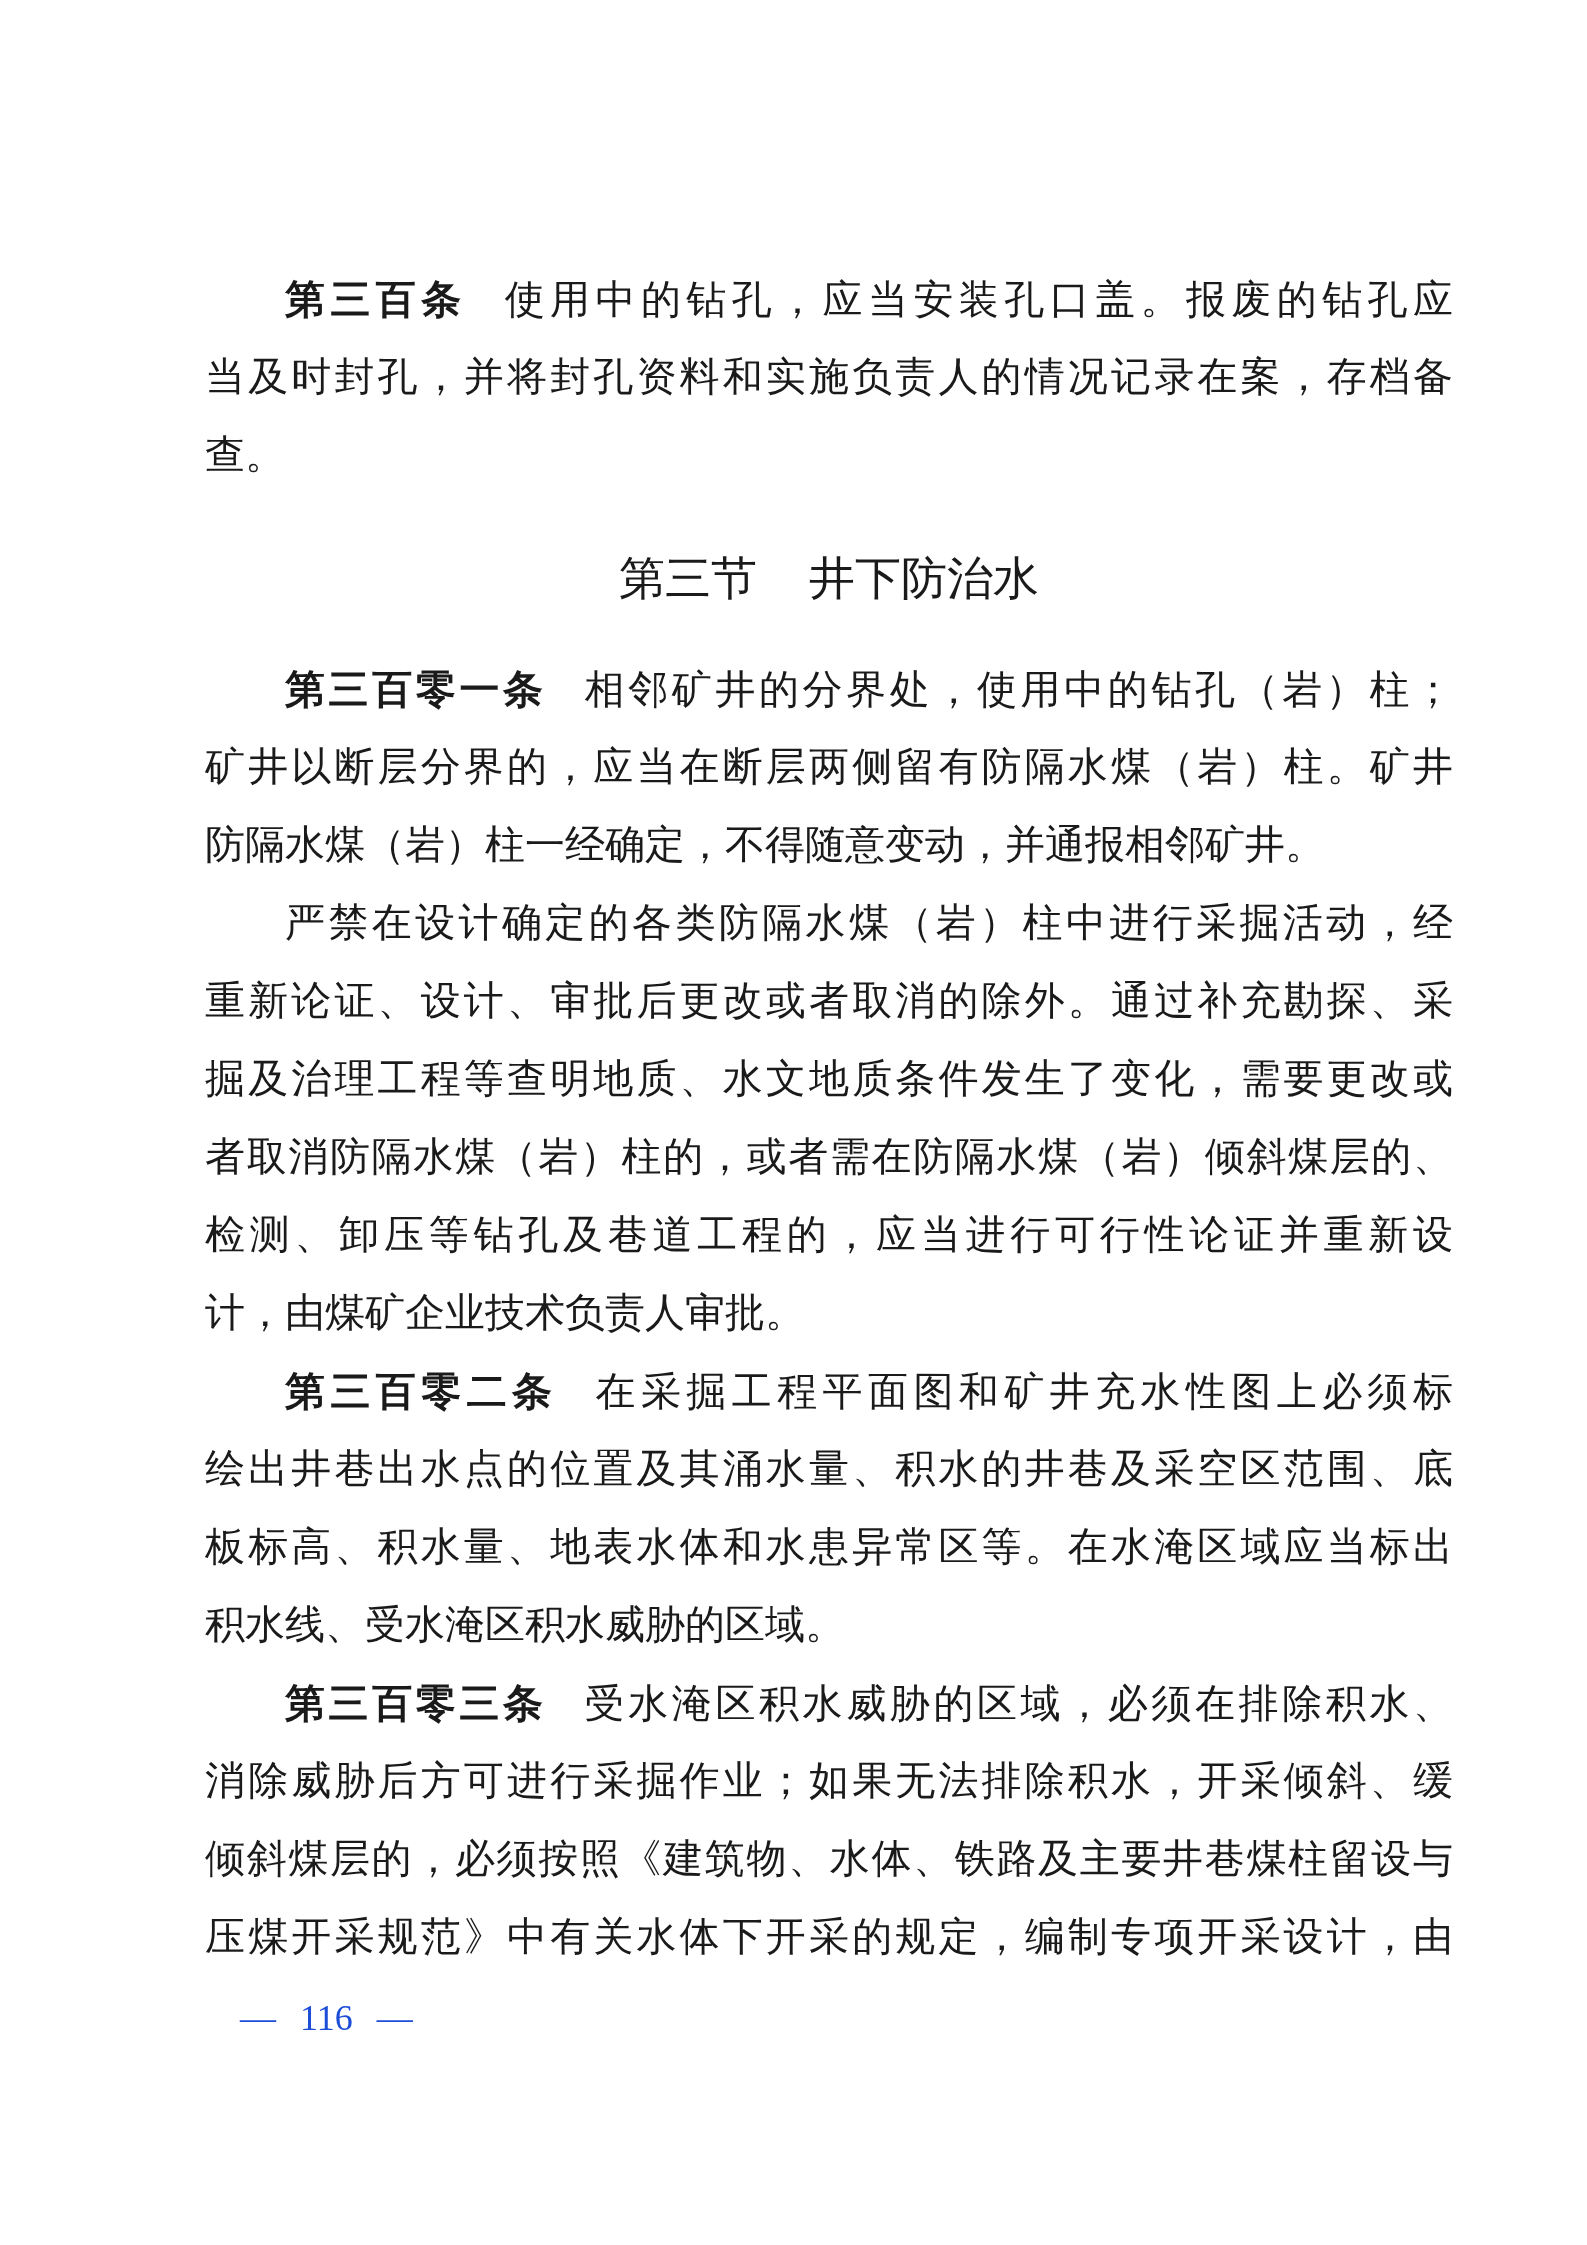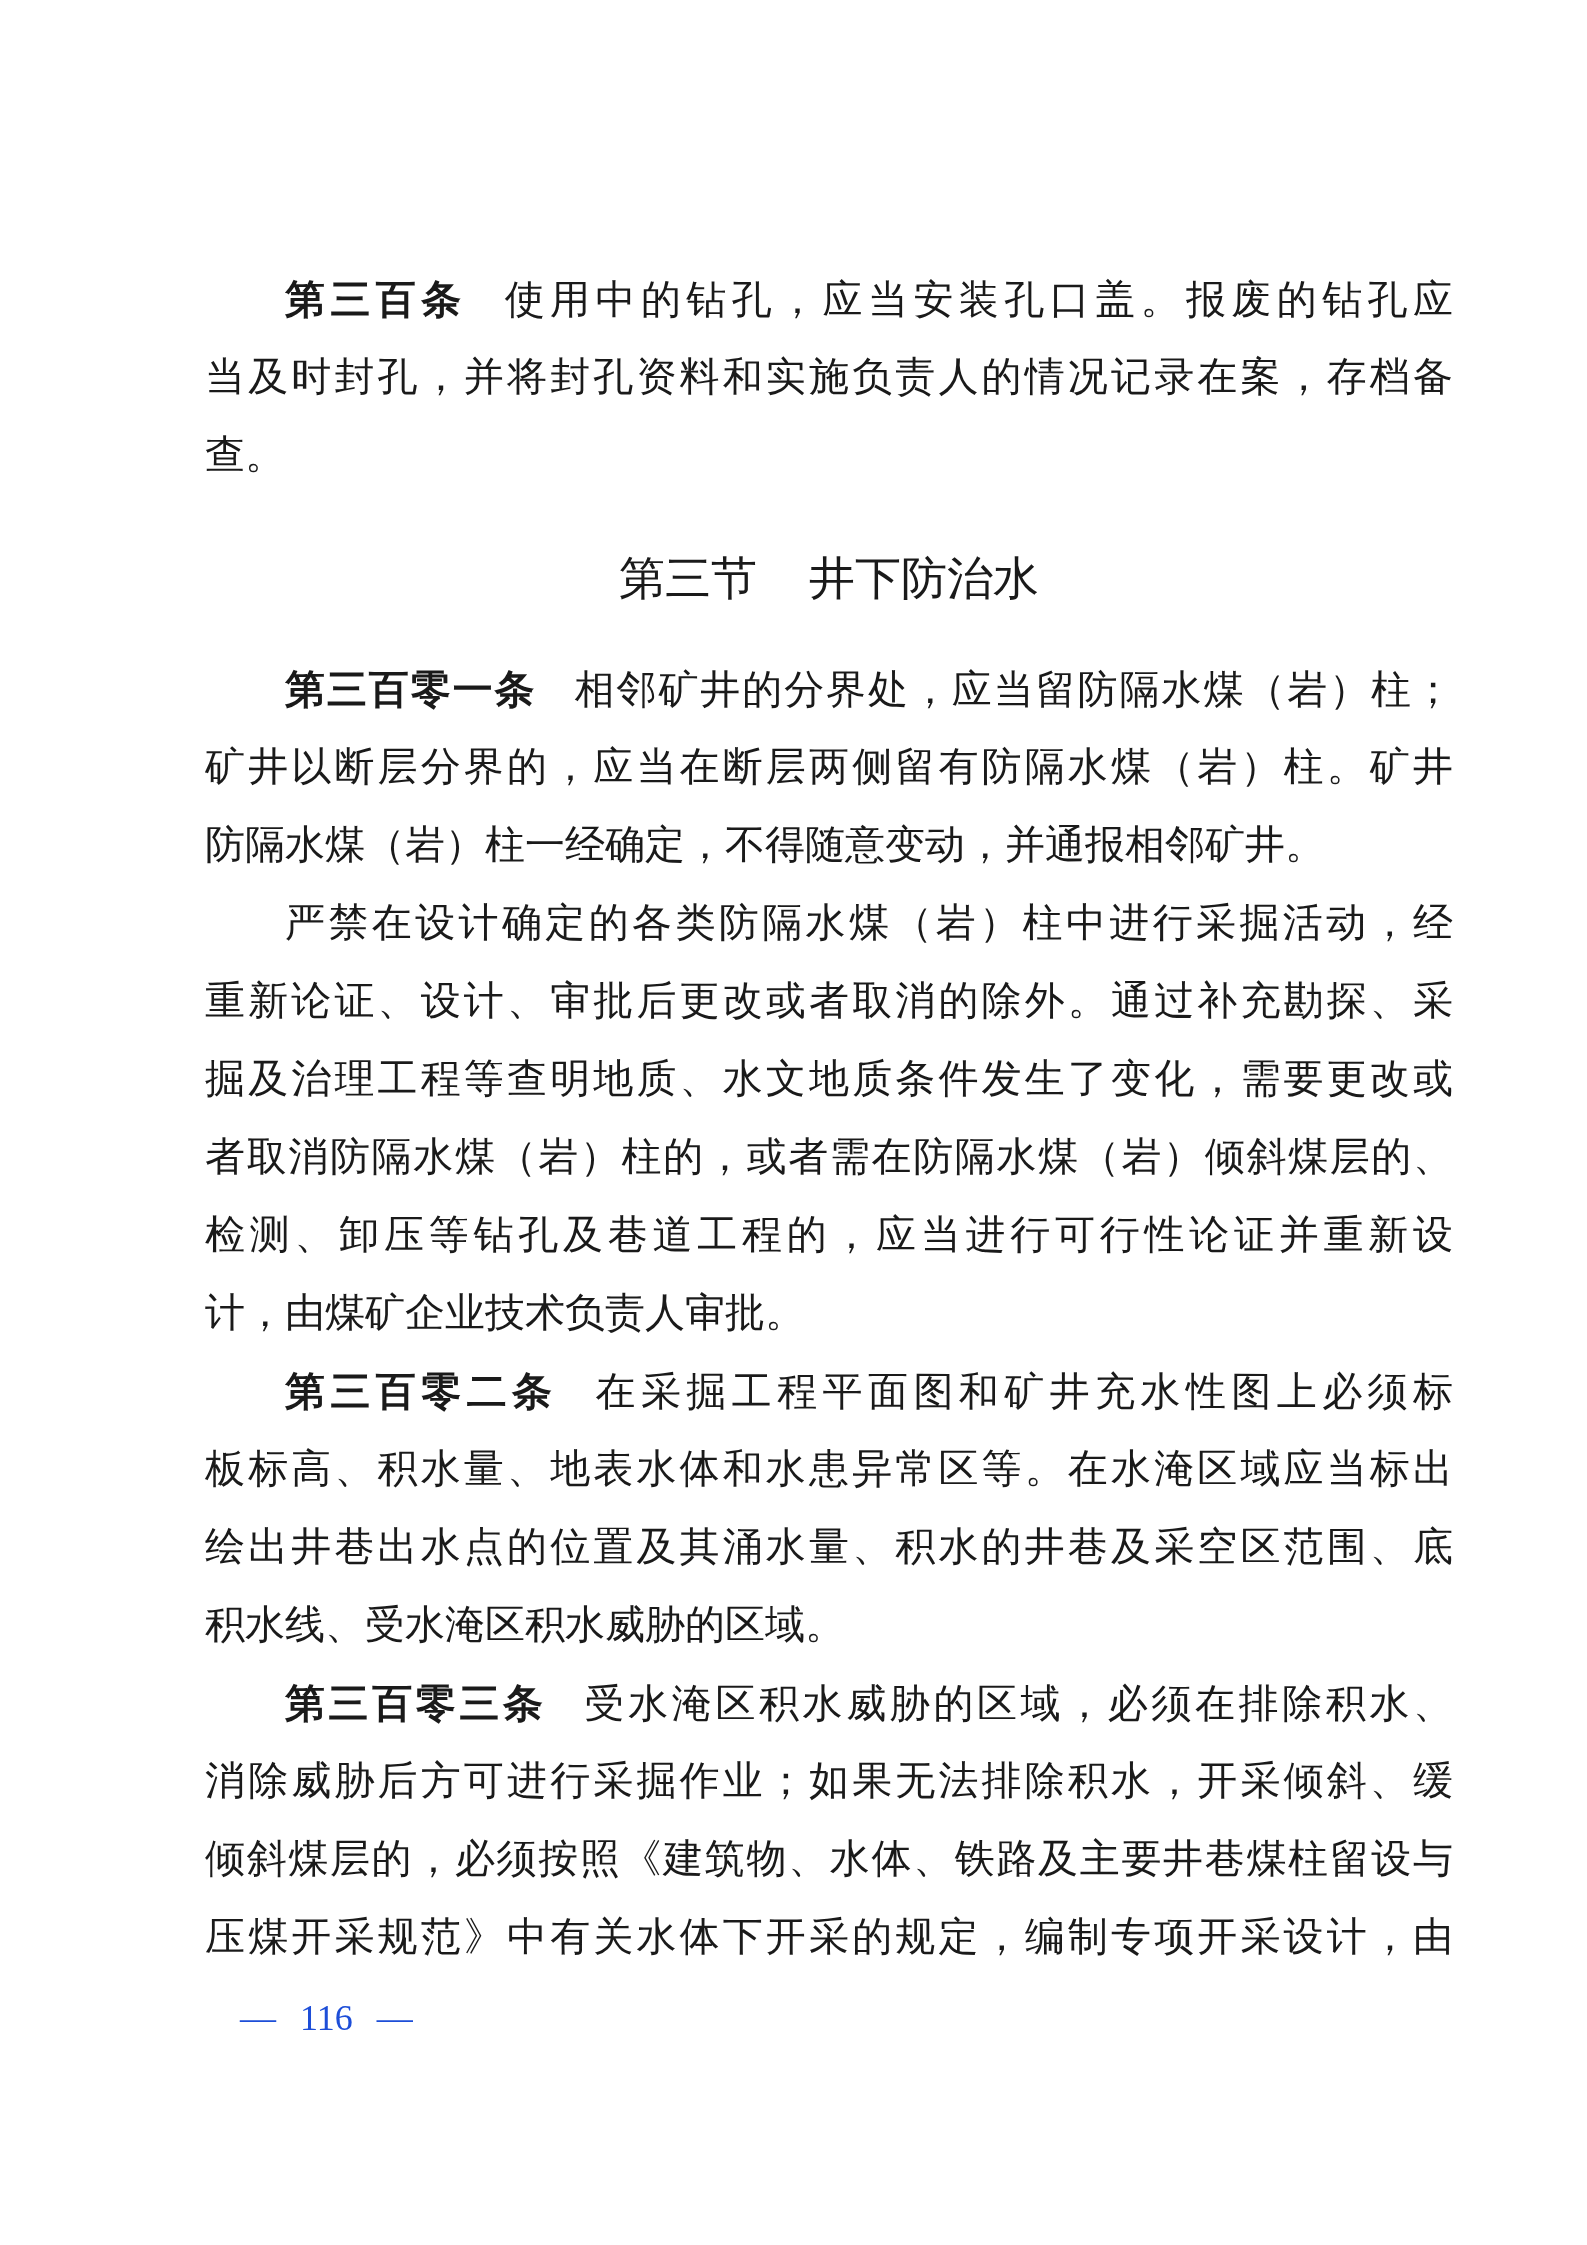--- a/index.html
+++ b/index.html
@@ -75,38 +75,38 @@
 
     <div>
       <div class="line indent"><span class="lead">第三百条</span><span>使用中的钻孔，应当安装孔口盖。报废的钻孔应</span></div>
       <div class="line"><span>当及时封孔，并将封孔资料和实施负责人的情况记录在案，存档备</span></div>
       <div class="line short"><span>查。</span></div>
     </div>
 
     <div class="section-heading"><span class="heading-number">第三节</span><span class="heading-title">井下防治水</span></div>
 
     <div>
-      <div class="line indent"><span class="lead">第三百零一条</span><span>相邻矿井的分界处，应当留防隔水煤（岩）柱；</span></div>
+      <div class="line indent"><span class="lead">第三百零一条</span><span>相邻矿井的分界处，使用中的钻孔（岩）柱；</span></div>
       <div class="line"><span>矿井以断层分界的，应当在断层两侧留有防隔水煤（岩）柱。矿井</span></div>
       <div class="line short"><span>防隔水煤（岩）柱一经确定，不得随意变动，并通报相邻矿井。</span></div>
     </div>
 
     <div>
       <div class="line indent"><span>严禁在设计确定的各类防隔水煤（岩）柱中进行采掘活动，经</span></div>
       <div class="line"><span>重新论证、设计、审批后更改或者取消的除外。通过补充勘探、采</span></div>
       <div class="line"><span>掘及治理工程等查明地质、水文地质条件发生了变化，需要更改或</span></div>
       <div class="line"><span>者取消防隔水煤（岩）柱的，或者需在防隔水煤（岩）倾斜煤层的、</span></div>
       <div class="line"><span>检测、卸压等钻孔及巷道工程的，应当进行可行性论证并重新设</span></div>
       <div class="line short"><span>计，由煤矿企业技术负责人审批。</span></div>
     </div>
 
     <div>
       <div class="line indent"><span class="lead">第三百零二条</span><span>在采掘工程平面图和矿井充水性图上必须标</span></div>
+      <div class="line"><span>绘出井巷出水点的位置及其涌水量、积水的井巷及采空区范围、底</span></div>
       <div class="line"><span>板标高、积水量、地表水体和水患异常区等。在水淹区域应当标出</span></div>
-      <div class="line"><span>绘出井巷出水点的位置及其涌水量、积水的井巷及采空区范围、底</span></div>
       <div class="line short"><span>积水线、受水淹区积水威胁的区域。</span></div>
     </div>
 
     <div>
       <div class="line indent"><span class="lead">第三百零三条</span><span>受水淹区积水威胁的区域，必须在排除积水、</span></div>
       <div class="line"><span>消除威胁后方可进行采掘作业；如果无法排除积水，开采倾斜、缓</span></div>
       <div class="line"><span>倾斜煤层的，必须按照《建筑物、水体、铁路及主要井巷煤柱留设与</span></div>
       <div class="line"><span>压煤开采规范》中有关水体下开采的规定，编制专项开采设计，由</span></div>
     </div>
 

